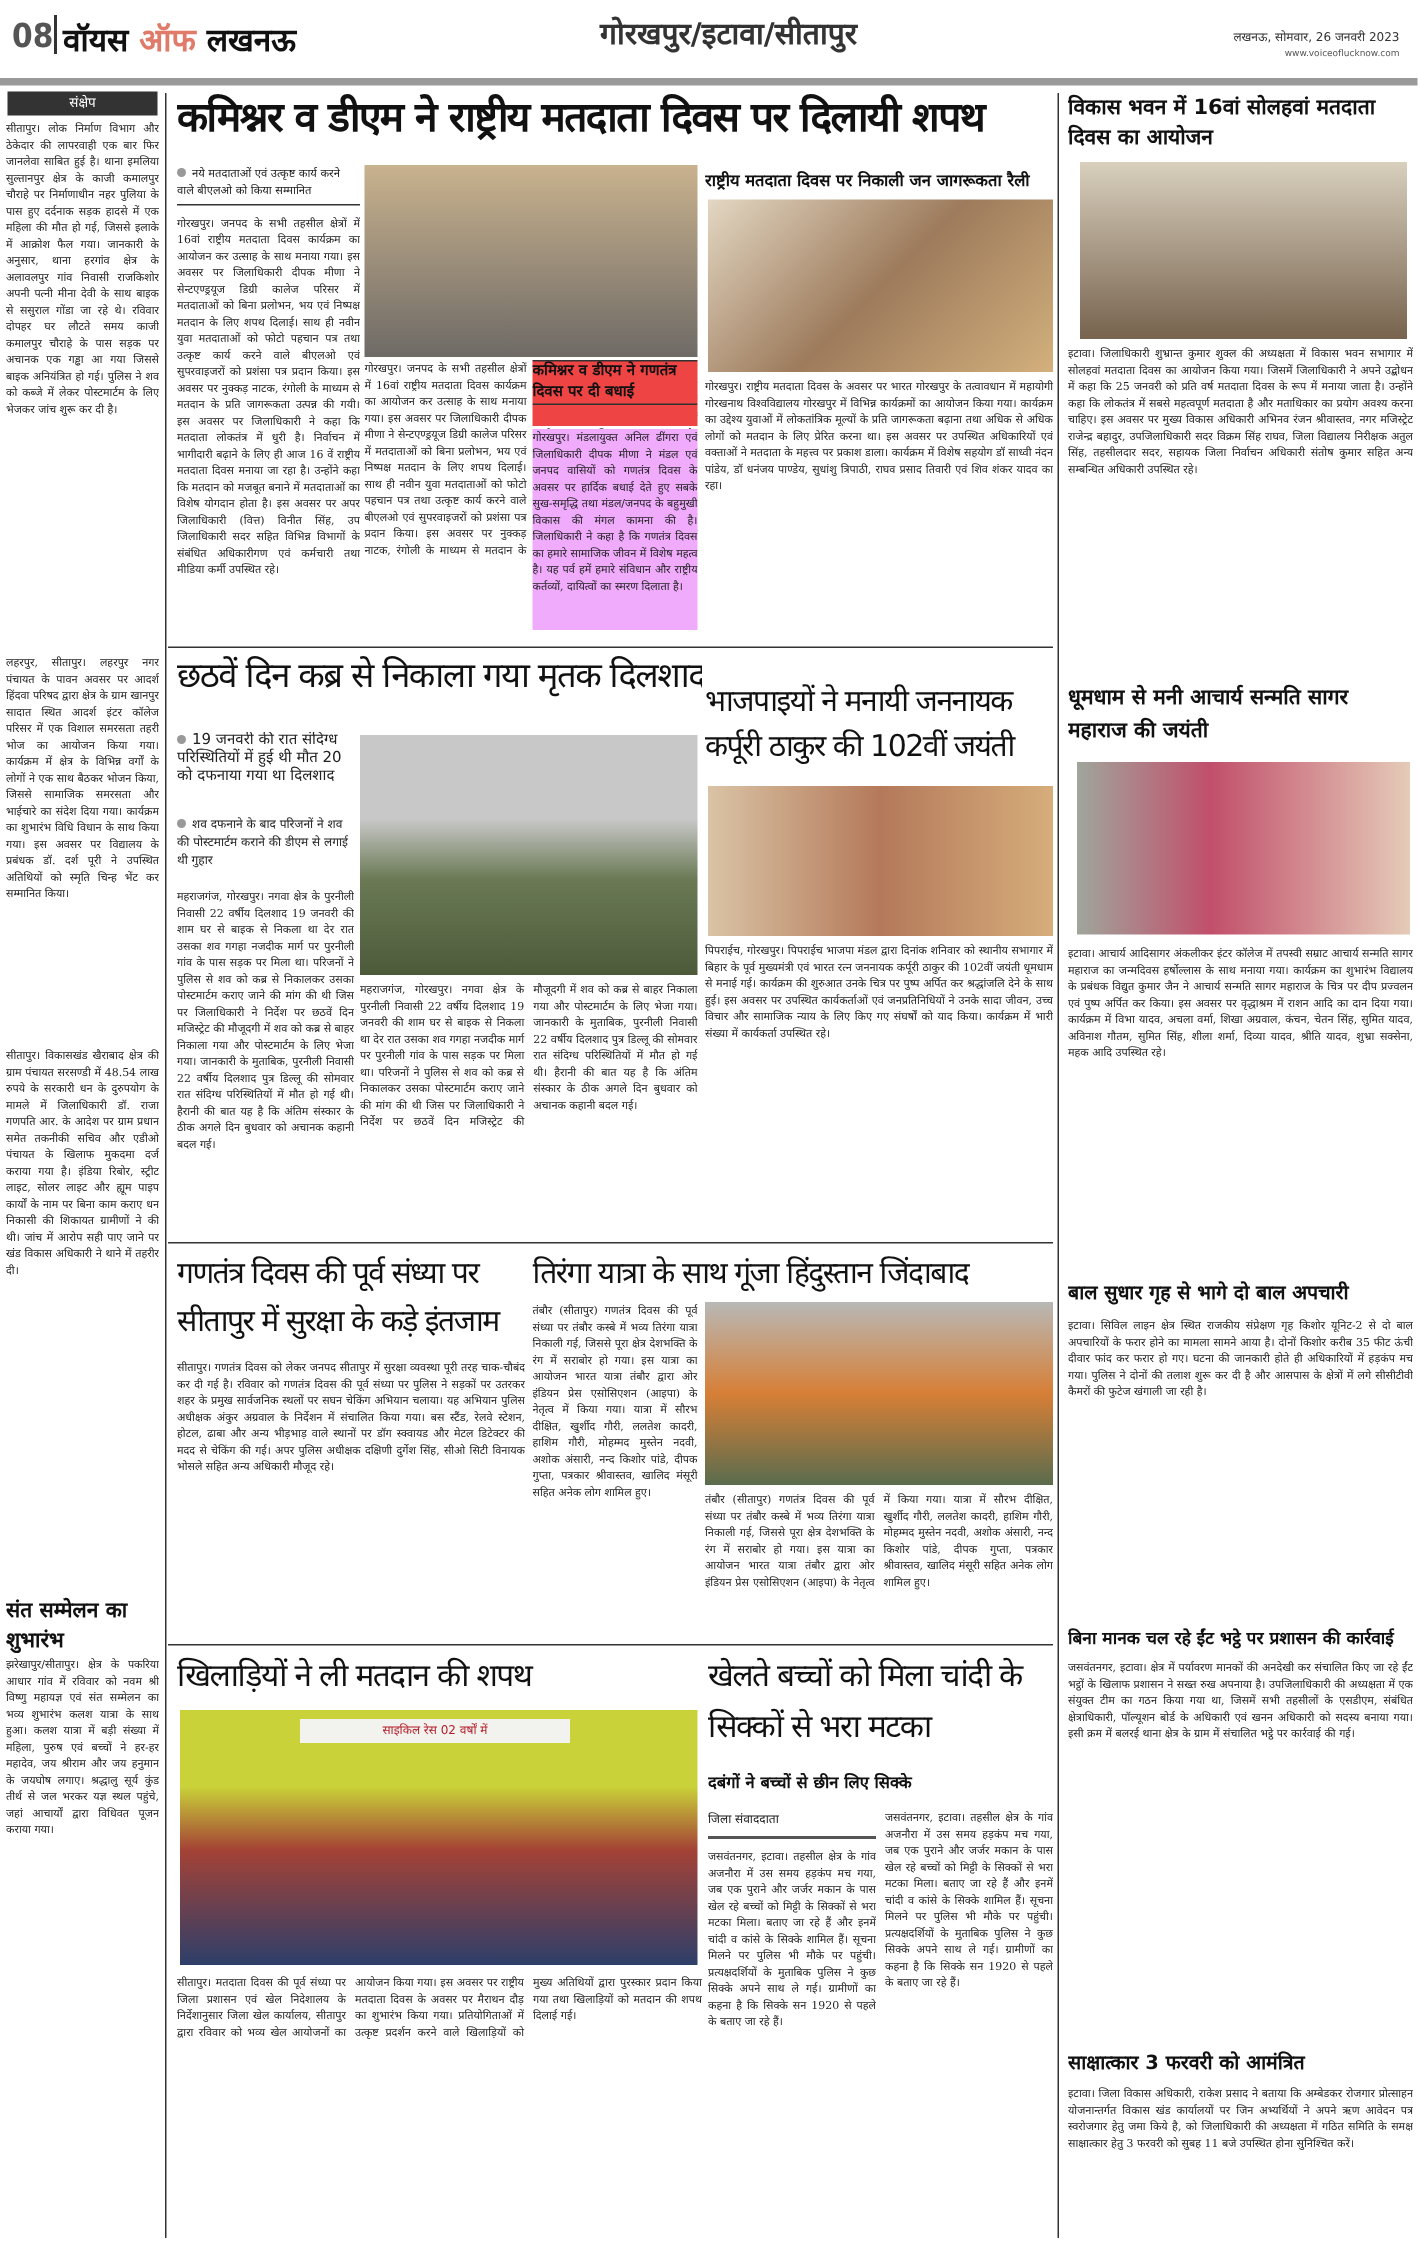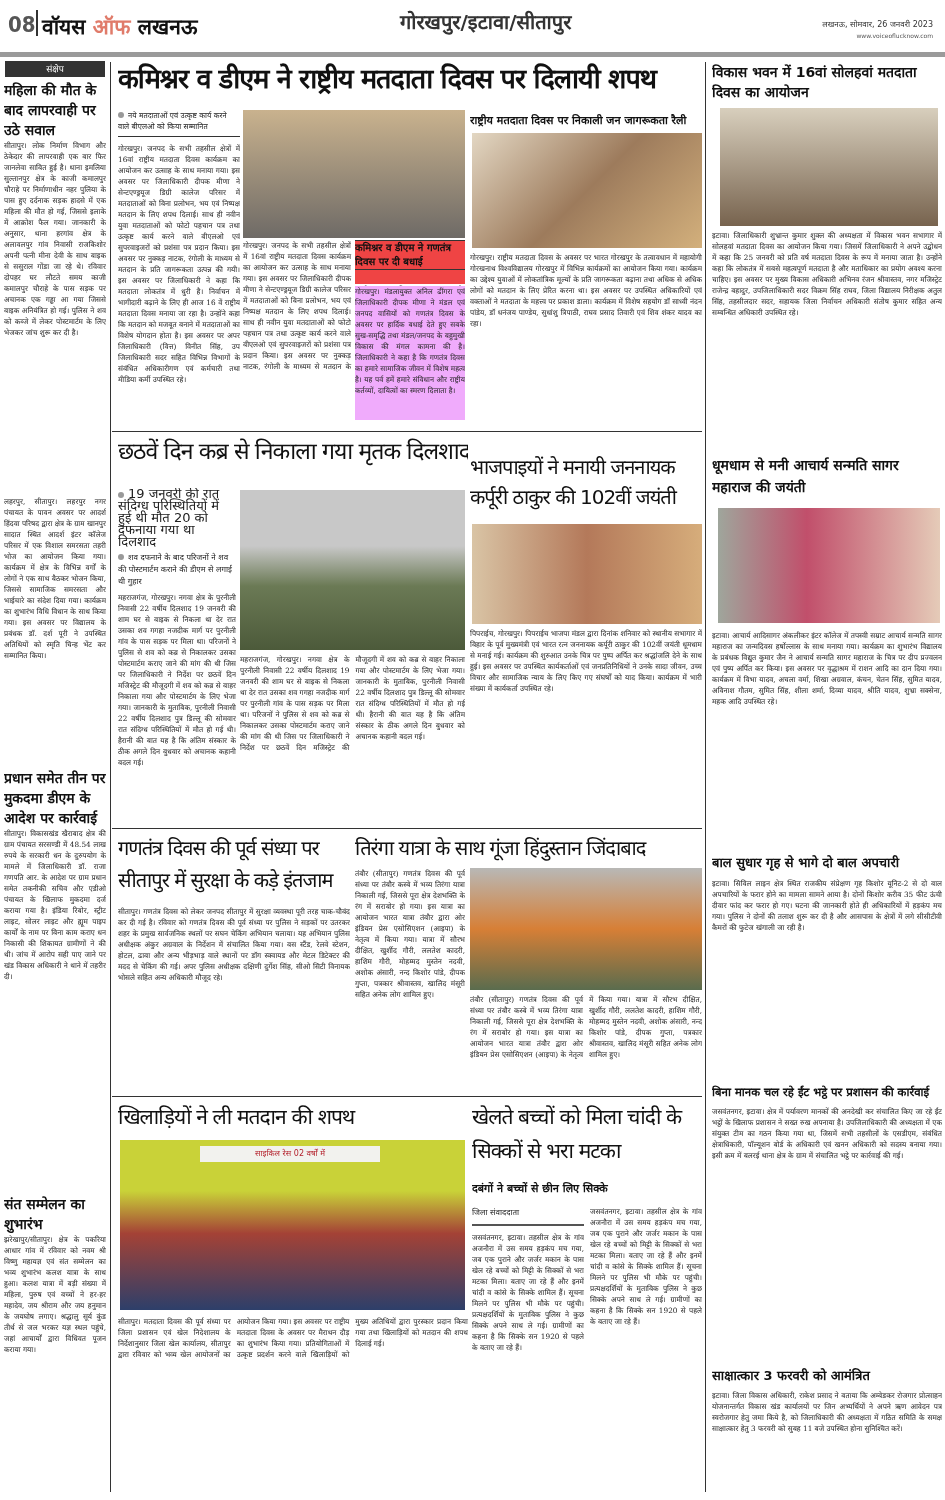--- a/index.html
+++ b/index.html
@@ -41,24 +41,22 @@
   <span class="dateline">लखनऊ, सोमवार, 26 जनवरी 2023</span>
   <span class="web">www.voiceoflucknow.com</span>
 </div>
 <div class="rule"></div>
 
 <div class="vline" style="left:110px;top:62px;height:1430px"></div>
 <div class="vline" style="left:705px;top:62px;height:1430px"></div>
 
 <div class="tag">संक्षेप</div>
 <div class="col" style="left:4px;top:80px;width:102px;height:1415px">
-  <div class="sidehead">महिला की मौत के बाद लापरवाही पर उठे सवाल</div>
   <div class="body-text" style="height:356px;overflow:hidden">सीतापुर। लोक निर्माण विभाग और ठेकेदार की लापरवाही एक बार फिर जानलेवा साबित हुई है। थाना इमलिया सुल्तानपुर क्षेत्र के काजी कमालपुर चौराहे पर निर्माणाधीन नहर पुलिया के पास हुए दर्दनाक सड़क हादसे में एक महिला की मौत हो गई, जिससे इलाके में आक्रोश फैल गया। जानकारी के अनुसार, थाना हरगांव क्षेत्र के अलावलपुर गांव निवासी राजकिशोर अपनी पत्नी मीना देवी के साथ बाइक से ससुराल गोंडा जा रहे थे। रविवार दोपहर घर लौटते समय काजी कमालपुर चौराहे के पास सड़क पर अचानक एक गड्ढा आ गया जिससे बाइक अनियंत्रित हो गई। पुलिस ने शव को कब्जे में लेकर पोस्टमार्टम के लिए भेजकर जांच शुरू कर दी है।</div>
   <div class="body-text" style="height:262px;overflow:hidden">लहरपुर, सीतापुर। लहरपुर नगर पंचायत के पावन अवसर पर आदर्श हिंदवा परिषद द्वारा क्षेत्र के ग्राम खानपुर सादात स्थित आदर्श इंटर कॉलेज परिसर में एक विशाल समरसता तहरी भोज का आयोजन किया गया। कार्यक्रम में क्षेत्र के विभिन्न वर्गों के लोगों ने एक साथ बैठकर भोजन किया, जिससे सामाजिक समरसता और भाईचारे का संदेश दिया गया। कार्यक्रम का शुभारंभ विधि विधान के साथ किया गया। इस अवसर पर विद्यालय के प्रबंधक डॉ. दर्श पूरी ने उपस्थित अतिथियों को स्मृति चिन्ह भेंट कर सम्मानित किया।</div>
-  <div class="sidehead" style="margin-top:10px">प्रधान समेत तीन पर मुकदमा डीएम के आदेश पर कार्रवाई</div>
   <div class="body-text" style="height:348px;overflow:hidden">सीतापुर। विकासखंड खैराबाद क्षेत्र की ग्राम पंचायत सरसण्डी में 48.54 लाख रुपये के सरकारी धन के दुरुपयोग के मामले में जिलाधिकारी डॉ. राजा गणपति आर. के आदेश पर ग्राम प्रधान समेत तकनीकी सचिव और एडीओ पंचायत के खिलाफ मुकदमा दर्ज कराया गया है। इंडिया रिबोर, स्ट्रीट लाइट, सोलर लाइट और ह्यूम पाइप कार्यों के नाम पर बिना काम कराए धन निकासी की शिकायत ग्रामीणों ने की थी। जांच में आरोप सही पाए जाने पर खंड विकास अधिकारी ने थाने में तहरीर दी।</div>
   <div class="sidehead" style="margin-top:18px">संत सम्मेलन का शुभारंभ</div>
   <div class="body-text" style="height:260px;overflow:hidden">झरेखापुर/सीतापुर। क्षेत्र के पकरिया आधार गांव में रविवार को नवम श्री विष्णु महायज्ञ एवं संत सम्मेलन का भव्य शुभारंभ कलश यात्रा के साथ हुआ। कलश यात्रा में बड़ी संख्या में महिला, पुरुष एवं बच्चों ने हर-हर महादेव, जय श्रीराम और जय हनुमान के जयघोष लगाए। श्रद्धालु सूर्य कुंड तीर्थ से जल भरकर यज्ञ स्थल पहुंचे, जहां आचार्यों द्वारा विधिवत पूजन कराया गया।</div>
 </div>
 
 <div class="col" style="left:118px;top:62px;width:584px;height:44px">
   <div class="headline" style="font-size:27px;white-space:nowrap">कमिश्नर व डीएम ने राष्ट्रीय मतदाता दिवस पर दिलायी शपथ</div>
 </div>
 <div class="col" style="left:118px;top:110px;width:122px;height:310px">
   <div class="bul" style="font-size:7.5px;line-height:11px;border-bottom:1px solid #333;padding-bottom:4px;margin-bottom:6px"><span class="dot"></span><span>नये मतदाताओं एवं उत्कृष्ट कार्य करने वाले बीएलओ को किया सम्मानित</span></div>
@@ -89,21 +87,21 @@
 <div class="photo" style="left:720px;top:108px;width:218px;height:118px;background:linear-gradient(#d8cfbd,#77634e)"></div>
 <div class="col" style="left:712px;top:230px;width:230px;height:222px">
   <div class="body-text">इटावा। जिलाधिकारी शुभ्रान्त कुमार शुक्ल की अध्यक्षता में विकास भवन सभागार में सोलहवां मतदाता दिवस का आयोजन किया गया। जिसमें जिलाधिकारी ने अपने उद्बोधन में कहा कि 25 जनवरी को प्रति वर्ष मतदाता दिवस के रूप में मनाया जाता है। उन्होंने कहा कि लोकतंत्र में सबसे महत्वपूर्ण मतदाता है और मताधिकार का प्रयोग अवश्य करना चाहिए। इस अवसर पर मुख्य विकास अधिकारी अभिनव रंजन श्रीवास्तव, नगर मजिस्ट्रेट राजेन्द्र बहादुर, उपजिलाधिकारी सदर विक्रम सिंह राघव, जिला विद्यालय निरीक्षक अतुल सिंह, तहसीलदार सदर, सहायक जिला निर्वाचन अधिकारी संतोष कुमार सहित अन्य सम्बन्धित अधिकारी उपस्थित रहे।</div>
 </div>
 
 <div class="hline" style="left:112px;top:431px;width:590px"></div>
 <div class="col" style="left:118px;top:434px;width:350px;height:40px">
   <div class="headline2" style="font-size:23px;white-space:nowrap">छठवें दिन कब्र से निकाला गया मृतक दिलशाद का शव</div>
 </div>
 <div class="col" style="left:118px;top:488px;width:118px;height:100px">
-  <div class="bul" style="font-size:13px;line-height:12px;margin-bottom:4px"><span class="dot"></span><span>19 जनवरी की रात संदिग्ध परिस्थितियों में हुई थी मौत 20 को दफनाया गया था दिलशाद</span></div>
+  <div class="bul" style="font-size:10px;line-height:12px;margin-bottom:20px"><span class="dot"></span><span>19 जनवरी की रात संदिग्ध परिस्थितियों में हुई थी मौत 20 को दफनाया गया था दिलशाद</span></div>
   <div class="bul" style="font-size:8px;line-height:12px"><span class="dot"></span><span>शव दफनाने के बाद परिजनों ने शव की पोस्टमार्टम कराने की डीएम से लगाई थी गुहार</span></div>
 </div>
 <div class="photo" style="left:240px;top:490px;width:225px;height:160px;background:linear-gradient(#c8c8c8 35%,#6b7a55 60%,#4c5a3a)"></div>
 <div class="col" style="left:118px;top:592px;width:118px;height:230px">
   <div class="body-text">महराजगंज, गोरखपुर। नगवा क्षेत्र के पुरनीली निवासी 22 वर्षीय दिलशाद 19 जनवरी की शाम घर से बाइक से निकला था देर रात उसका शव गगहा नजदीक मार्ग पर पुरनीली गांव के पास सड़क पर मिला था। परिजनों ने पुलिस से शव को कब्र से निकालकर उसका पोस्टमार्टम कराए जाने की मांग की थी जिस पर जिलाधिकारी ने निर्देश पर छठवें दिन मजिस्ट्रेट की मौजूदगी में शव को कब्र से बाहर निकाला गया और पोस्टमार्टम के लिए भेजा गया। जानकारी के मुताबिक, पुरनीली निवासी 22 वर्षीय दिलशाद पुत्र डिल्लू की सोमवार रात संदिग्ध परिस्थितियों में मौत हो गई थी। हैरानी की बात यह है कि अंतिम संस्कार के ठीक अगले दिन बुधवार को अचानक कहानी बदल गई।</div>
 </div>
 <div class="col" style="left:240px;top:654px;width:225px;height:170px;column-count:2;column-gap:6px">
   <div class="body-text">महराजगंज, गोरखपुर। नगवा क्षेत्र के पुरनीली निवासी 22 वर्षीय दिलशाद 19 जनवरी की शाम घर से बाइक से निकला था देर रात उसका शव गगहा नजदीक मार्ग पर पुरनीली गांव के पास सड़क पर मिला था। परिजनों ने पुलिस से शव को कब्र से निकालकर उसका पोस्टमार्टम कराए जाने की मांग की थी जिस पर जिलाधिकारी ने निर्देश पर छठवें दिन मजिस्ट्रेट की मौजूदगी में शव को कब्र से बाहर निकाला गया और पोस्टमार्टम के लिए भेजा गया। जानकारी के मुताबिक, पुरनीली निवासी 22 वर्षीय दिलशाद पुत्र डिल्लू की सोमवार रात संदिग्ध परिस्थितियों में मौत हो गई थी। हैरानी की बात यह है कि अंतिम संस्कार के ठीक अगले दिन बुधवार को अचानक कहानी बदल गई।</div>
 </div>
 

